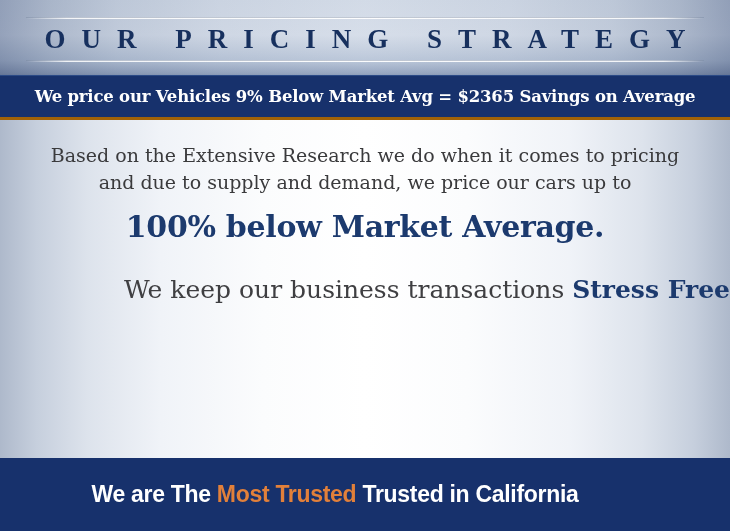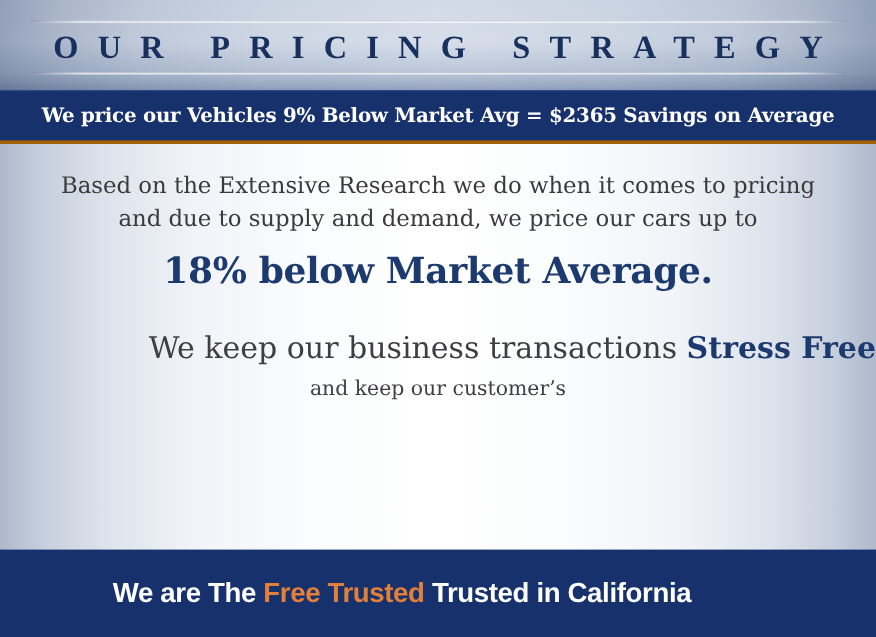--- a/index.html
+++ b/index.html
@@ -235,32 +235,31 @@
   </div>
 
   <div class="subbanner">
     <span class="subbanner-text">We price our Vehicles 9% Below Market Avg = $2365 Savings on Average</span>
   </div>
 
   <div class="body-area">
 
     <p class="p-intro">Based on the Extensive Research we do when it comes to pricing and due to supply and demand, we price our cars up to</p>
 
-    <div class="headline-18">18% below Market Average.</div>
+    <div class="headline-18">100% below Market Average.</div>
 
 
     <div class="line-stress">
       <span>We keep our business transactions </span><span class="hl">Stress Free</span>
     </div>
 
-    <div class="line-keep">and keep our customer’s</div>
 
 
   </div>
 
   <div class="footer">
     <div class="footer-text">
-      <span>We are The </span><span class="orange">Free Trusted</span><span> Trusted in California</span>
+      <span>We are The </span><span class="orange">Most Trusted</span><span> Trusted in California</span>
     </div>
   </div>
 
 
 </div>
 
 </body></html>

